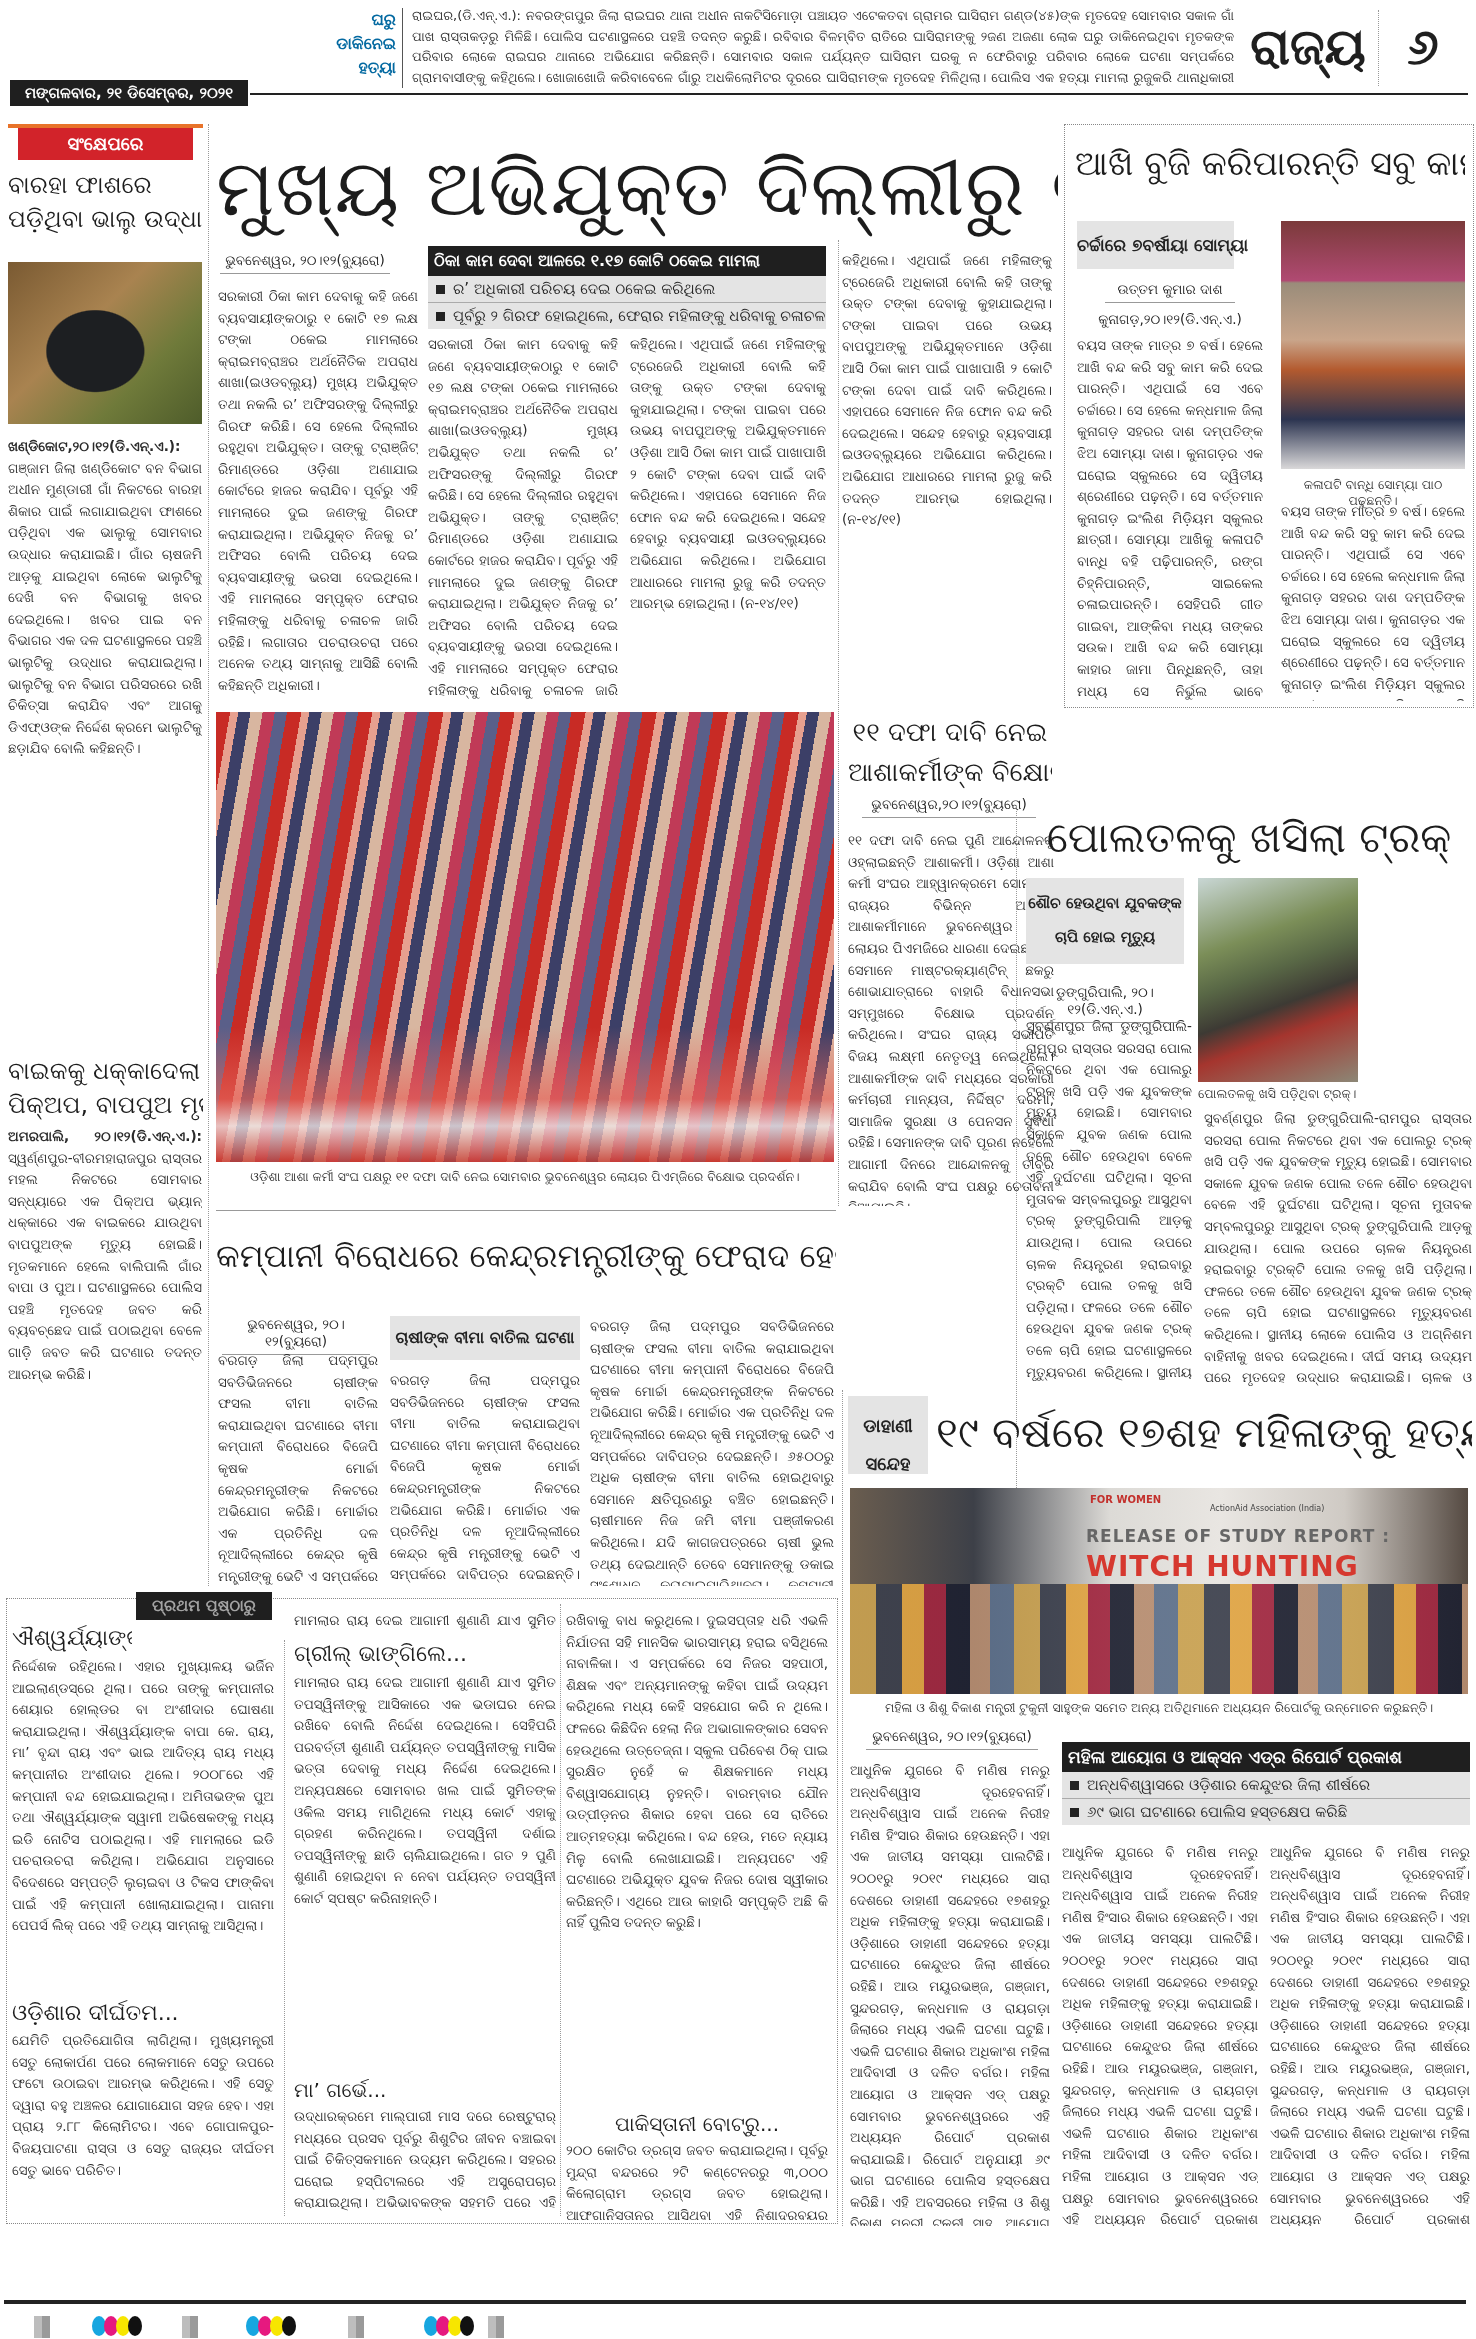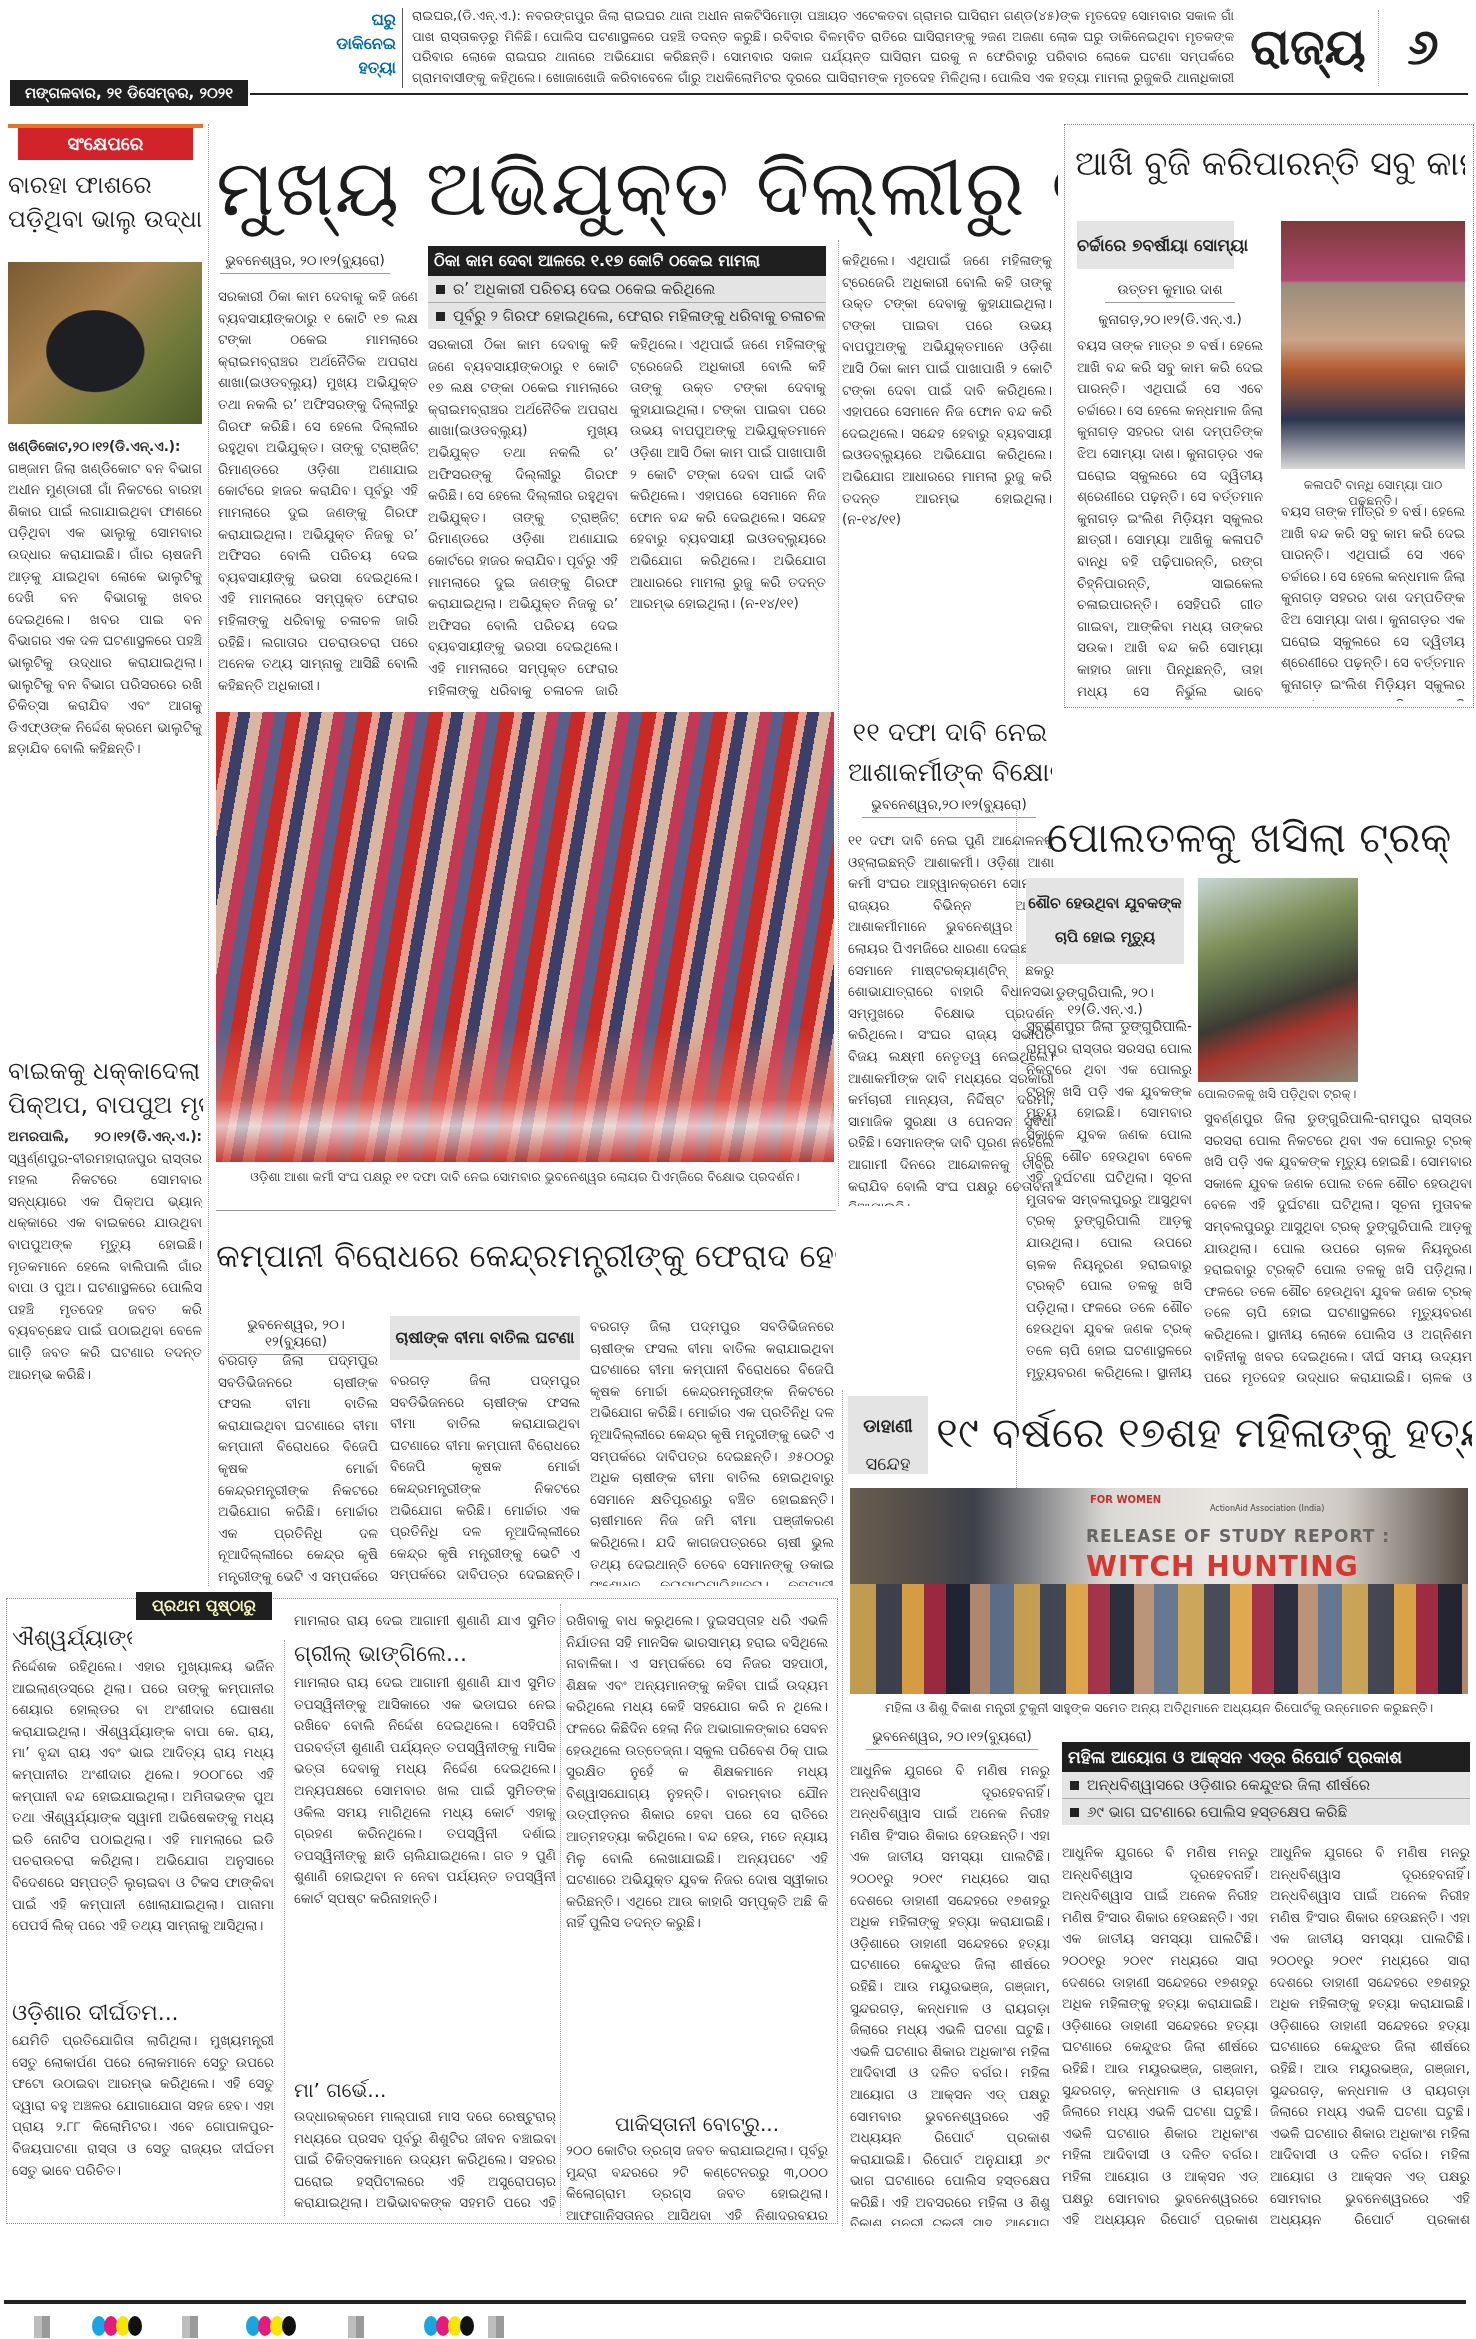--- a/index.html
+++ b/index.html
@@ -126,21 +126,21 @@
 <div class="abs greybox" style="left:390px;top:1316px;width:190px;height:44px;">
   <div style="font-size:16px;font-weight:bold;text-align:center;line-height:44px;white-space:nowrap;">ଚାଷୀଙ୍କ ବୀମା ବାତିଲ ଘଟଣା</div>
 </div>
 <div class="abs bodytext" style="left:218px;top:1350px;width:160px;height:236px;">ବରଗଡ଼ ଜିଲା ପଦ୍ମପୁର ସବଡିଭିଜନରେ ଚାଷୀଙ୍କ ଫସଲ ବୀମା ବାତିଲ କରାଯାଇଥିବା ଘଟଣାରେ ବୀମା କମ୍ପାନୀ ବିରୋଧରେ ବିଜେପି କୃଷକ ମୋର୍ଚ୍ଚା କେନ୍ଦ୍ରମନ୍ତ୍ରୀଙ୍କ ନିକଟରେ ଅଭିଯୋଗ କରିଛି। ମୋର୍ଚ୍ଚାର ଏକ ପ୍ରତିନିଧି ଦଳ ନୂଆଦିଲ୍ଲୀରେ କେନ୍ଦ୍ର କୃଷି ମନ୍ତ୍ରୀଙ୍କୁ ଭେଟି ଏ ସମ୍ପର୍କରେ ଦାବିପତ୍ର ଦେଇଛନ୍ତି। ୬୫୦୦ରୁ ଅଧିକ ଚାଷୀଙ୍କ ବୀମା ବାତିଲ ହୋଇଥିବାରୁ ସେମାନେ କ୍ଷତିପୂରଣରୁ ବଞ୍ଚିତ ହୋଇଛନ୍ତି। ଚାଷୀମାନେ ନିଜ ଜମି ବୀମା ପଞ୍ଜୀକରଣ କରିଥିଲେ। ଯଦି କାଗଜପତ୍ରରେ ଚାଷୀ ଭୁଲ ତଥ୍ୟ ଦେଇଥାନ୍ତି ତେବେ ସେମାନଙ୍କୁ ଡକାଇ ସଂଶୋଧନ କରାଯାଇପାରିଥାନ୍ତା। କମ୍ପାନୀ ଏକପାଖିଆ ନିଷ୍ପତ୍ତି ନେଇ ବୀମା ବାତିଲ କରିଛି। ଏଥିପାଇଁ ସମ୍ପୃକ୍ତ କମ୍ପାନୀ ବିରୋଧରେ କାର୍ଯ୍ୟାନୁଷ୍ଠାନ ନେବାକୁ ମୋର୍ଚ୍ଚା ଦାବି କରିଛି ବୋଲି ପ୍ରଦେଶ ସଭାପତି ସୂଚନା ଦେଇଛନ୍ତି।</div>
 <div class="abs bodytext" style="left:390px;top:1370px;width:190px;height:216px;">ବରଗଡ଼ ଜିଲା ପଦ୍ମପୁର ସବଡିଭିଜନରେ ଚାଷୀଙ୍କ ଫସଲ ବୀମା ବାତିଲ କରାଯାଇଥିବା ଘଟଣାରେ ବୀମା କମ୍ପାନୀ ବିରୋଧରେ ବିଜେପି କୃଷକ ମୋର୍ଚ୍ଚା କେନ୍ଦ୍ରମନ୍ତ୍ରୀଙ୍କ ନିକଟରେ ଅଭିଯୋଗ କରିଛି। ମୋର୍ଚ୍ଚାର ଏକ ପ୍ରତିନିଧି ଦଳ ନୂଆଦିଲ୍ଲୀରେ କେନ୍ଦ୍ର କୃଷି ମନ୍ତ୍ରୀଙ୍କୁ ଭେଟି ଏ ସମ୍ପର୍କରେ ଦାବିପତ୍ର ଦେଇଛନ୍ତି। ୬୫୦୦ରୁ ଅଧିକ ଚାଷୀଙ୍କ ବୀମା ବାତିଲ ହୋଇଥିବାରୁ ସେମାନେ କ୍ଷତିପୂରଣରୁ ବଞ୍ଚିତ ହୋଇଛନ୍ତି। ଚାଷୀମାନେ ନିଜ ଜମି ବୀମା ପଞ୍ଜୀକରଣ କରିଥିଲେ। ଯଦି କାଗଜପତ୍ରରେ ଚାଷୀ ଭୁଲ ତଥ୍ୟ ଦେଇଥାନ୍ତି ତେବେ ସେମାନଙ୍କୁ ଡକାଇ ସଂଶୋଧନ କରାଯାଇପାରିଥାନ୍ତା। କମ୍ପାନୀ ଏକପାଖିଆ ନିଷ୍ପତ୍ତି ନେଇ ବୀମା ବାତିଲ କରିଛି। ଏଥିପାଇଁ ସମ୍ପୃକ୍ତ କମ୍ପାନୀ ବିରୋଧରେ କାର୍ଯ୍ୟାନୁଷ୍ଠାନ ନେବାକୁ ମୋର୍ଚ୍ଚା ଦାବି କରିଛି ବୋଲି ପ୍ରଦେଶ ସଭାପତି ସୂଚନା ଦେଇଛନ୍ତି।</div>
 <div class="abs bodytext" style="left:590px;top:1316px;width:244px;height:270px;">ବରଗଡ଼ ଜିଲା ପଦ୍ମପୁର ସବଡିଭିଜନରେ ଚାଷୀଙ୍କ ଫସଲ ବୀମା ବାତିଲ କରାଯାଇଥିବା ଘଟଣାରେ ବୀମା କମ୍ପାନୀ ବିରୋଧରେ ବିଜେପି କୃଷକ ମୋର୍ଚ୍ଚା କେନ୍ଦ୍ରମନ୍ତ୍ରୀଙ୍କ ନିକଟରେ ଅଭିଯୋଗ କରିଛି। ମୋର୍ଚ୍ଚାର ଏକ ପ୍ରତିନିଧି ଦଳ ନୂଆଦିଲ୍ଲୀରେ କେନ୍ଦ୍ର କୃଷି ମନ୍ତ୍ରୀଙ୍କୁ ଭେଟି ଏ ସମ୍ପର୍କରେ ଦାବିପତ୍ର ଦେଇଛନ୍ତି। ୬୫୦୦ରୁ ଅଧିକ ଚାଷୀଙ୍କ ବୀମା ବାତିଲ ହୋଇଥିବାରୁ ସେମାନେ କ୍ଷତିପୂରଣରୁ ବଞ୍ଚିତ ହୋଇଛନ୍ତି। ଚାଷୀମାନେ ନିଜ ଜମି ବୀମା ପଞ୍ଜୀକରଣ କରିଥିଲେ। ଯଦି କାଗଜପତ୍ରରେ ଚାଷୀ ଭୁଲ ତଥ୍ୟ ଦେଇଥାନ୍ତି ତେବେ ସେମାନଙ୍କୁ ଡକାଇ ସଂଶୋଧନ କରାଯାଇପାରିଥାନ୍ତା। କମ୍ପାନୀ ଏକପାଖିଆ ନିଷ୍ପତ୍ତି ନେଇ ବୀମା ବାତିଲ କରିଛି। ଏଥିପାଇଁ ସମ୍ପୃକ୍ତ କମ୍ପାନୀ ବିରୋଧରେ କାର୍ଯ୍ୟାନୁଷ୍ଠାନ ନେବାକୁ ମୋର୍ଚ୍ଚା ଦାବି କରିଛି ବୋଲି ପ୍ରଦେଶ ସଭାପତି ସୂଚନା ଦେଇଛନ୍ତି।</div>
 <div class="vrule" style="left:1016px;top:806px;height:780px;"></div>
 
 <div class="abs greybox" style="left:848px;top:1396px;width:80px;height:78px;">
   <div style="font-size:18px;font-weight:bold;text-align:center;line-height:38px;margin-top:11px;">ଡାହାଣୀ</div>
-  <div style="font-size:18px;font-weight:normal;text-align:center;line-height:38px;">ସନ୍ଦେହ</div>
+  <div style="font-size:18px;font-weight:bold;text-align:center;line-height:38px;">ସନ୍ଦେହ</div>
 </div>
 <div class="abs hl" style="left:936px;top:1390px;width:536px;font-size:42px;line-height:86px;">୧୯ ବର୍ଷରେ ୧୭ଶହ ମହିଳାଙ୍କୁ ହତ୍ୟା</div>
 <div class="photo" style="left:850px;top:1488px;width:618px;height:206px;background:linear-gradient(90deg,#6a5d4f 0,#3d4048 20%,#dcdad6 42%,#e9e6e2 60%,#cfcac4 80%,#554a42 100%);">
   <div class="abs" style="left:240px;top:6px;width:220px;font-size:10px;color:#c3302c;font-weight:bold;">
     <div>FOR WOMEN</div>
   </div>
   <div class="abs" style="left:360px;top:16px;font-size:8px;color:#444;">
     <div>ActionAid Association (India)</div>
   </div>
   <div class="abs" style="left:236px;top:38px;font-size:17px;color:#666;font-weight:bold;letter-spacing:1px;">
@@ -158,21 +158,21 @@
   <div class="greybox">
     <div class="bullet" style="border-bottom:1px solid #aaa;"><span class="sq"></span><span>ଅନ୍ଧବିଶ୍ୱାସରେ ଓଡ଼ିଶାର କେନ୍ଦୁଝର ଜିଲା ଶୀର୍ଷରେ</span></div>
     <div class="bullet"><span class="sq"></span><span>୬୯ ଭାଗ ଘଟଣାରେ ପୋଲିସ ହସ୍ତକ୍ଷେପ କରିଛି</span></div>
   </div>
 </div>
 <div class="abs bodytext" style="left:850px;top:1760px;width:200px;height:466px;">ଆଧୁନିକ ଯୁଗରେ ବି ମଣିଷ ମନରୁ ଅନ୍ଧବିଶ୍ୱାସ ଦୂରହେବନାହିଁ। ଅନ୍ଧବିଶ୍ୱାସ ପାଇଁ ଅନେକ ନିରୀହ ମଣିଷ ହିଂସାର ଶିକାର ହେଉଛନ୍ତି। ଏହା ଏକ ଜାତୀୟ ସମସ୍ୟା ପାଲଟିଛି। ୨୦୦୧ରୁ ୨୦୧୯ ମଧ୍ୟରେ ସାରା ଦେଶରେ ଡାହାଣୀ ସନ୍ଦେହରେ ୧୭ଶହରୁ ଅଧିକ ମହିଳାଙ୍କୁ ହତ୍ୟା କରାଯାଇଛି। ଓଡ଼ିଶାରେ ଡାହାଣୀ ସନ୍ଦେହରେ ହତ୍ୟା ଘଟଣାରେ କେନ୍ଦୁଝର ଜିଲା ଶୀର୍ଷରେ ରହିଛି। ଆଉ ମୟୂରଭଞ୍ଜ, ଗଞ୍ଜାମ, ସୁନ୍ଦରଗଡ଼, କନ୍ଧମାଳ ଓ ରାୟଗଡ଼ା ଜିଲାରେ ମଧ୍ୟ ଏଭଳି ଘଟଣା ଘଟୁଛି। ଏଭଳି ଘଟଣାର ଶିକାର ଅଧିକାଂଶ ମହିଳା ଆଦିବାସୀ ଓ ଦଳିତ ବର୍ଗର। ମହିଳା ଆୟୋଗ ଓ ଆକ୍ସନ ଏଡ୍ ପକ୍ଷରୁ ସୋମବାର ଭୁବନେଶ୍ୱରରେ ଏହି ଅଧ୍ୟୟନ ରିପୋର୍ଟ ପ୍ରକାଶ କରାଯାଇଛି। ରିପୋର୍ଟ ଅନୁଯାୟୀ ୬୯ ଭାଗ ଘଟଣାରେ ପୋଲିସ ହସ୍ତକ୍ଷେପ କରିଛି। ଏହି ଅବସରରେ ମହିଳା ଓ ଶିଶୁ ବିକାଶ ମନ୍ତ୍ରୀ ଟୁକୁନୀ ସାହୁ, ଆୟୋଗ ଅଧ୍ୟକ୍ଷା ମିନତି ବେହେରା, ସଦସ୍ୟା ଓ ଅନ୍ୟ ଅତିଥିମାନେ ଉପସ୍ଥିତ ଥିଲେ। ଏହା ଏକ ସାମାଜିକ ଅପରାଧ ହୋଇଥିବାରୁ ସମସ୍ତଙ୍କୁ ସଚେତନ ହେବାକୁ ପଡ଼ିବ ବୋଲି ମନ୍ତ୍ରୀ କହିଥିଲେ। ଡାହାଣୀ ପ୍ରଥାକୁ ରୋକିବା ପାଇଁ ସଚେତନତା ସହ ଆଇନର କଡ଼ା କାର୍ଯ୍ୟକାରିତା ଆବଶ୍ୟକ। ଏହି ଅବସରରେ ଆକ୍ସନ ଏଡ୍‌ର ଆଞ୍ଚଳିକ ମୁଖ୍ୟ ଘନଶ୍ୟାମ ବେହେରା ଓ ଅନ୍ୟମାନେ ଯୋଗଦେଇ ଏହି ପ୍ରଥା ରୋକିବା ପାଇଁ ରହିଥିବା ପନ୍ଥା ଉପରେ ଆଲୋଚନା କରିଥିଲେ।</div>
 <div class="abs bodytext" style="left:1062px;top:1842px;width:196px;height:384px;">ଆଧୁନିକ ଯୁଗରେ ବି ମଣିଷ ମନରୁ ଅନ୍ଧବିଶ୍ୱାସ ଦୂରହେବନାହିଁ। ଅନ୍ଧବିଶ୍ୱାସ ପାଇଁ ଅନେକ ନିରୀହ ମଣିଷ ହିଂସାର ଶିକାର ହେଉଛନ୍ତି। ଏହା ଏକ ଜାତୀୟ ସମସ୍ୟା ପାଲଟିଛି। ୨୦୦୧ରୁ ୨୦୧୯ ମଧ୍ୟରେ ସାରା ଦେଶରେ ଡାହାଣୀ ସନ୍ଦେହରେ ୧୭ଶହରୁ ଅଧିକ ମହିଳାଙ୍କୁ ହତ୍ୟା କରାଯାଇଛି। ଓଡ଼ିଶାରେ ଡାହାଣୀ ସନ୍ଦେହରେ ହତ୍ୟା ଘଟଣାରେ କେନ୍ଦୁଝର ଜିଲା ଶୀର୍ଷରେ ରହିଛି। ଆଉ ମୟୂରଭଞ୍ଜ, ଗଞ୍ଜାମ, ସୁନ୍ଦରଗଡ଼, କନ୍ଧମାଳ ଓ ରାୟଗଡ଼ା ଜିଲାରେ ମଧ୍ୟ ଏଭଳି ଘଟଣା ଘଟୁଛି। ଏଭଳି ଘଟଣାର ଶିକାର ଅଧିକାଂଶ ମହିଳା ଆଦିବାସୀ ଓ ଦଳିତ ବର୍ଗର। ମହିଳା ଆୟୋଗ ଓ ଆକ୍ସନ ଏଡ୍ ପକ୍ଷରୁ ସୋମବାର ଭୁବନେଶ୍ୱରରେ ଏହି ଅଧ୍ୟୟନ ରିପୋର୍ଟ ପ୍ରକାଶ କରାଯାଇଛି। ରିପୋର୍ଟ ଅନୁଯାୟୀ ୬୯ ଭାଗ ଘଟଣାରେ ପୋଲିସ ହସ୍ତକ୍ଷେପ କରିଛି। ଏହି ଅବସରରେ ମହିଳା ଓ ଶିଶୁ ବିକାଶ ମନ୍ତ୍ରୀ ଟୁକୁନୀ ସାହୁ, ଆୟୋଗ ଅଧ୍ୟକ୍ଷା ମିନତି ବେହେରା, ସଦସ୍ୟା ଓ ଅନ୍ୟ ଅତିଥିମାନେ ଉପସ୍ଥିତ ଥିଲେ। ଏହା ଏକ ସାମାଜିକ ଅପରାଧ ହୋଇଥିବାରୁ ସମସ୍ତଙ୍କୁ ସଚେତନ ହେବାକୁ ପଡ଼ିବ ବୋଲି ମନ୍ତ୍ରୀ କହିଥିଲେ। ଡାହାଣୀ ପ୍ରଥାକୁ ରୋକିବା ପାଇଁ ସଚେତନତା ସହ ଆଇନର କଡ଼ା କାର୍ଯ୍ୟକାରିତା ଆବଶ୍ୟକ। ଏହି ଅବସରରେ ଆକ୍ସନ ଏଡ୍‌ର ଆଞ୍ଚଳିକ ମୁଖ୍ୟ ଘନଶ୍ୟାମ ବେହେରା ଓ ଅନ୍ୟମାନେ ଯୋଗଦେଇ ଏହି ପ୍ରଥା ରୋକିବା ପାଇଁ ରହିଥିବା ପନ୍ଥା ଉପରେ ଆଲୋଚନା କରିଥିଲେ।</div>
 <div class="abs bodytext" style="left:1270px;top:1842px;width:200px;height:384px;">ଆଧୁନିକ ଯୁଗରେ ବି ମଣିଷ ମନରୁ ଅନ୍ଧବିଶ୍ୱାସ ଦୂରହେବନାହିଁ। ଅନ୍ଧବିଶ୍ୱାସ ପାଇଁ ଅନେକ ନିରୀହ ମଣିଷ ହିଂସାର ଶିକାର ହେଉଛନ୍ତି। ଏହା ଏକ ଜାତୀୟ ସମସ୍ୟା ପାଲଟିଛି। ୨୦୦୧ରୁ ୨୦୧୯ ମଧ୍ୟରେ ସାରା ଦେଶରେ ଡାହାଣୀ ସନ୍ଦେହରେ ୧୭ଶହରୁ ଅଧିକ ମହିଳାଙ୍କୁ ହତ୍ୟା କରାଯାଇଛି। ଓଡ଼ିଶାରେ ଡାହାଣୀ ସନ୍ଦେହରେ ହତ୍ୟା ଘଟଣାରେ କେନ୍ଦୁଝର ଜିଲା ଶୀର୍ଷରେ ରହିଛି। ଆଉ ମୟୂରଭଞ୍ଜ, ଗଞ୍ଜାମ, ସୁନ୍ଦରଗଡ଼, କନ୍ଧମାଳ ଓ ରାୟଗଡ଼ା ଜିଲାରେ ମଧ୍ୟ ଏଭଳି ଘଟଣା ଘଟୁଛି। ଏଭଳି ଘଟଣାର ଶିକାର ଅଧିକାଂଶ ମହିଳା ଆଦିବାସୀ ଓ ଦଳିତ ବର୍ଗର। ମହିଳା ଆୟୋଗ ଓ ଆକ୍ସନ ଏଡ୍ ପକ୍ଷରୁ ସୋମବାର ଭୁବନେଶ୍ୱରରେ ଏହି ଅଧ୍ୟୟନ ରିପୋର୍ଟ ପ୍ରକାଶ କରାଯାଇଛି। ରିପୋର୍ଟ ଅନୁଯାୟୀ ୬୯ ଭାଗ ଘଟଣାରେ ପୋଲିସ ହସ୍ତକ୍ଷେପ କରିଛି। ଏହି ଅବସରରେ ମହିଳା ଓ ଶିଶୁ ବିକାଶ ମନ୍ତ୍ରୀ ଟୁକୁନୀ ସାହୁ, ଆୟୋଗ ଅଧ୍ୟକ୍ଷା ମିନତି ବେହେରା, ସଦସ୍ୟା ଓ ଅନ୍ୟ ଅତିଥିମାନେ ଉପସ୍ଥିତ ଥିଲେ। ଏହା ଏକ ସାମାଜିକ ଅପରାଧ ହୋଇଥିବାରୁ ସମସ୍ତଙ୍କୁ ସଚେତନ ହେବାକୁ ପଡ଼ିବ ବୋଲି ମନ୍ତ୍ରୀ କହିଥିଲେ। ଡାହାଣୀ ପ୍ରଥାକୁ ରୋକିବା ପାଇଁ ସଚେତନତା ସହ ଆଇନର କଡ଼ା କାର୍ଯ୍ୟକାରିତା ଆବଶ୍ୟକ। ଏହି ଅବସରରେ ଆକ୍ସନ ଏଡ୍‌ର ଆଞ୍ଚଳିକ ମୁଖ୍ୟ ଘନଶ୍ୟାମ ବେହେରା ଓ ଅନ୍ୟମାନେ ଯୋଗଦେଇ ଏହି ପ୍ରଥା ରୋକିବା ପାଇଁ ରହିଥିବା ପନ୍ଥା ଉପରେ ଆଲୋଚନା କରିଥିଲେ।</div>
 
 <div class="abs dotbox" style="left:6px;top:1598px;width:830px;height:624px;"></div>
-<div class="abs" style="left:136px;top:1592px;width:136px;height:28px;background:#1f1f1f;color:#fef9c3;font-size:16px;font-weight:bold;line-height:28px;text-align:center;">ପ୍ରଥମ ପୃଷ୍ଠାରୁ</div>
+<div class="abs" style="left:136px;top:1592px;width:136px;height:28px;background:#1f1f1f;color:#a3a3a3;font-size:16px;font-weight:bold;line-height:28px;text-align:center;">ପ୍ରଥମ ପୃଷ୍ଠାରୁ</div>
 
 <div class="abs hl" style="left:12px;top:1620px;width:120px;font-size:22px;line-height:36px;">ଐଶ୍ୱର୍ଯ୍ୟାଙ୍କୁ...</div>
 <div class="abs bodytext" style="left:12px;top:1656px;width:262px;height:334px;">ନିର୍ଦ୍ଦେଶକ ରହିଥିଲେ। ଏହାର ମୁଖ୍ୟାଳୟ ଭର୍ଜିନ ଆଇଲାଣ୍ଡସ୍‌ରେ ଥିଲା। ପରେ ତାଙ୍କୁ କମ୍ପାନୀର ଶେୟାର ହୋଲ୍ଡର ବା ଅଂଶୀଦାର ଘୋଷଣା କରାଯାଇଥିଲା। ଐଶ୍ୱର୍ଯ୍ୟାଙ୍କ ବାପା କେ. ରାୟ, ମା’ ବୃନ୍ଦା ରାୟ ଏବଂ ଭାଇ ଆଦିତ୍ୟ ରାୟ ମଧ୍ୟ କମ୍ପାନୀର ଅଂଶୀଦାର ଥିଲେ। ୨୦୦୮ରେ ଏହି କମ୍ପାନୀ ବନ୍ଦ ହୋଇଯାଇଥିଲା। ଅମିତାଭଙ୍କ ପୁଅ ତଥା ଐଶ୍ୱର୍ଯ୍ୟାଙ୍କ ସ୍ୱାମୀ ଅଭିଷେକଙ୍କୁ ମଧ୍ୟ ଇଡି ନୋଟିସ ପଠାଇଥିଲା। ଏହି ମାମଲାରେ ଇଡି ପଚରାଉଚରା କରିଥିଲା। ଅଭିଯୋଗ ଅନୁସାରେ ବିଦେଶରେ ସମ୍ପତ୍ତି ଲୁଚାଇବା ଓ ଟିକସ ଫାଙ୍କିବା ପାଇଁ ଏହି କମ୍ପାନୀ ଖୋଲାଯାଇଥିଲା। ପାନାମା ପେପର୍ସ ଲିକ୍ ପରେ ଏହି ତଥ୍ୟ ସାମ୍ନାକୁ ଆସିଥିଲା।</div>
 <div class="abs hl" style="left:12px;top:1996px;width:262px;font-size:22px;line-height:34px;">ଓଡ଼ିଶାର ଦୀର୍ଘତମ...</div>
 <div class="abs bodytext" style="left:12px;top:2030px;width:262px;height:188px;">ଯେମିତି ପ୍ରତିଯୋଗିତା ଲାଗିଥିଲା। ମୁଖ୍ୟମନ୍ତ୍ରୀ ସେତୁ ଲୋକାର୍ପଣ ପରେ ଲୋକମାନେ ସେତୁ ଉପରେ ଫଟୋ ଉଠାଇବା ଆରମ୍ଭ କରିଥିଲେ। ଏହି ସେତୁ ଦ୍ୱାରା ବହୁ ଅଞ୍ଚଳର ଯୋଗାଯୋଗ ସହଜ ହେବ। ଏହା ପ୍ରାୟ ୨.୮୮ କିଲୋମିଟର। ଏବେ ଗୋପାଳପୁର-ବିଜୟପାଟଣା ରାସ୍ତା ଓ ସେତୁ ରାଜ୍ୟର ଦୀର୍ଘତମ ସେତୁ ଭାବେ ପରିଚିତ।</div>
 
 <div class="abs bodytext" style="left:294px;top:1610px;width:262px;height:22px;">ମାମଲାର ରାୟ ଦେଇ ଆଗାମୀ ଶୁଣାଣି ଯାଏ ସୁମିତ ତପସ୍ୱିନୀଙ୍କୁ ଆସିକାରେ ଏକ ଭଡାଘର ନେଇ ରଖିବେ ବୋଲି ନିର୍ଦ୍ଦେଶ ଦେଇଥିଲେ। ସେହିପରି ପରବର୍ତ୍ତୀ ଶୁଣାଣି ପର୍ଯ୍ୟନ୍ତ ତପସ୍ୱିନୀଙ୍କୁ ମାସିକ ଭତ୍ତା ଦେବାକୁ ମଧ୍ୟ ନିର୍ଦ୍ଦେଶ ଦେଇଥିଲେ। ଅନ୍ୟପକ୍ଷରେ ସୋମବାର ଖଲ ପାଇଁ ସୁମିତଙ୍କ ଓକିଲ ସମୟ ମାଗିଥିଲେ ମଧ୍ୟ କୋର୍ଟ ଏହାକୁ ଗ୍ରହଣ କରିନଥିଲେ। ତପସ୍ୱିନୀ ଦର୍ଶାଇ ତପସ୍ୱିନୀଙ୍କୁ ଛାଡି ଚାଲିଯାଇଥିଲେ। ଗତ ୨ ପୁଣି ଶୁଣାଣି ହୋଇଥିବା ନ ନେବା ପର୍ଯ୍ୟନ୍ତ ତପସ୍ୱିନୀ କୋର୍ଟ ସ୍ପଷ୍ଟ କରିନାହାନ୍ତି।</div>
 <div class="abs hl" style="left:294px;top:1636px;width:262px;font-size:22px;line-height:36px;">ଗ୍ରୀଲ୍ ଭାଙ୍ଗିଲେ...</div>
 <div class="abs bodytext" style="left:294px;top:1672px;width:262px;height:398px;">ମାମଲାର ରାୟ ଦେଇ ଆଗାମୀ ଶୁଣାଣି ଯାଏ ସୁମିତ ତପସ୍ୱିନୀଙ୍କୁ ଆସିକାରେ ଏକ ଭଡାଘର ନେଇ ରଖିବେ ବୋଲି ନିର୍ଦ୍ଦେଶ ଦେଇଥିଲେ। ସେହିପରି ପରବର୍ତ୍ତୀ ଶୁଣାଣି ପର୍ଯ୍ୟନ୍ତ ତପସ୍ୱିନୀଙ୍କୁ ମାସିକ ଭତ୍ତା ଦେବାକୁ ମଧ୍ୟ ନିର୍ଦ୍ଦେଶ ଦେଇଥିଲେ। ଅନ୍ୟପକ୍ଷରେ ସୋମବାର ଖଲ ପାଇଁ ସୁମିତଙ୍କ ଓକିଲ ସମୟ ମାଗିଥିଲେ ମଧ୍ୟ କୋର୍ଟ ଏହାକୁ ଗ୍ରହଣ କରିନଥିଲେ। ତପସ୍ୱିନୀ ଦର୍ଶାଇ ତପସ୍ୱିନୀଙ୍କୁ ଛାଡି ଚାଲିଯାଇଥିଲେ। ଗତ ୨ ପୁଣି ଶୁଣାଣି ହୋଇଥିବା ନ ନେବା ପର୍ଯ୍ୟନ୍ତ ତପସ୍ୱିନୀ କୋର୍ଟ ସ୍ପଷ୍ଟ କରିନାହାନ୍ତି।</div>
 <div class="abs hl" style="left:294px;top:2074px;width:262px;font-size:20px;line-height:32px;">ମା’ ଗର୍ଭେ...</div>

